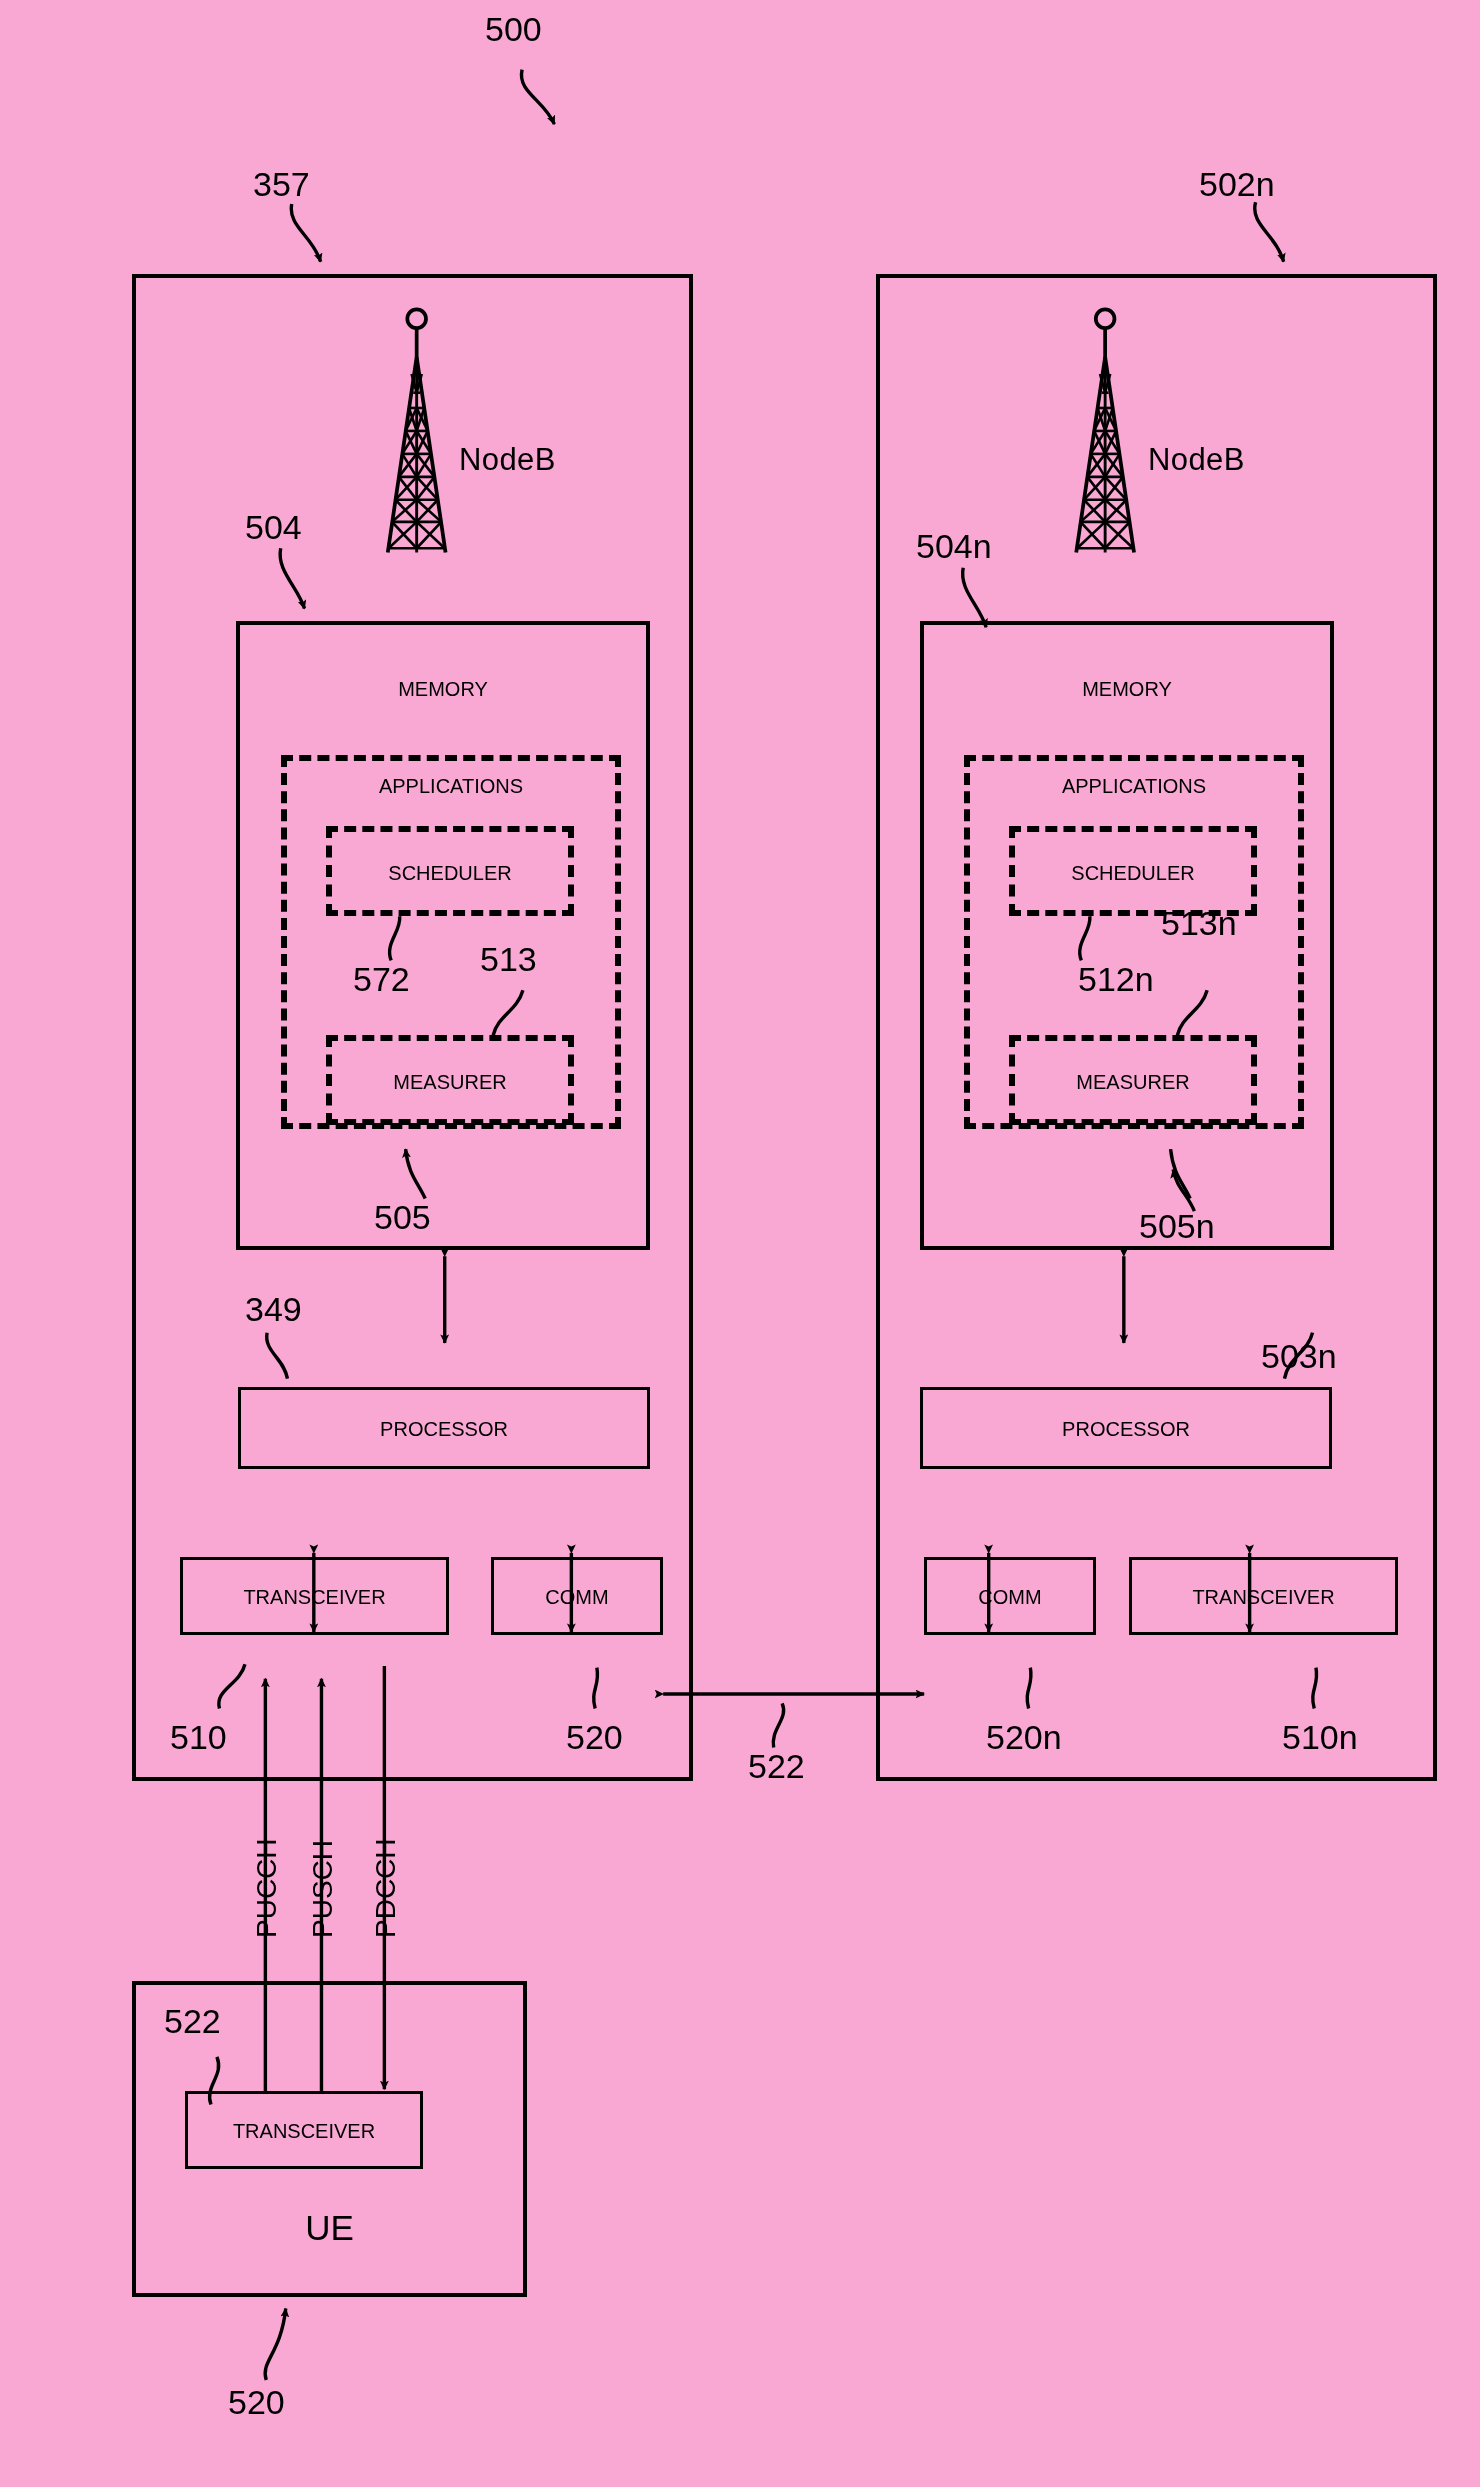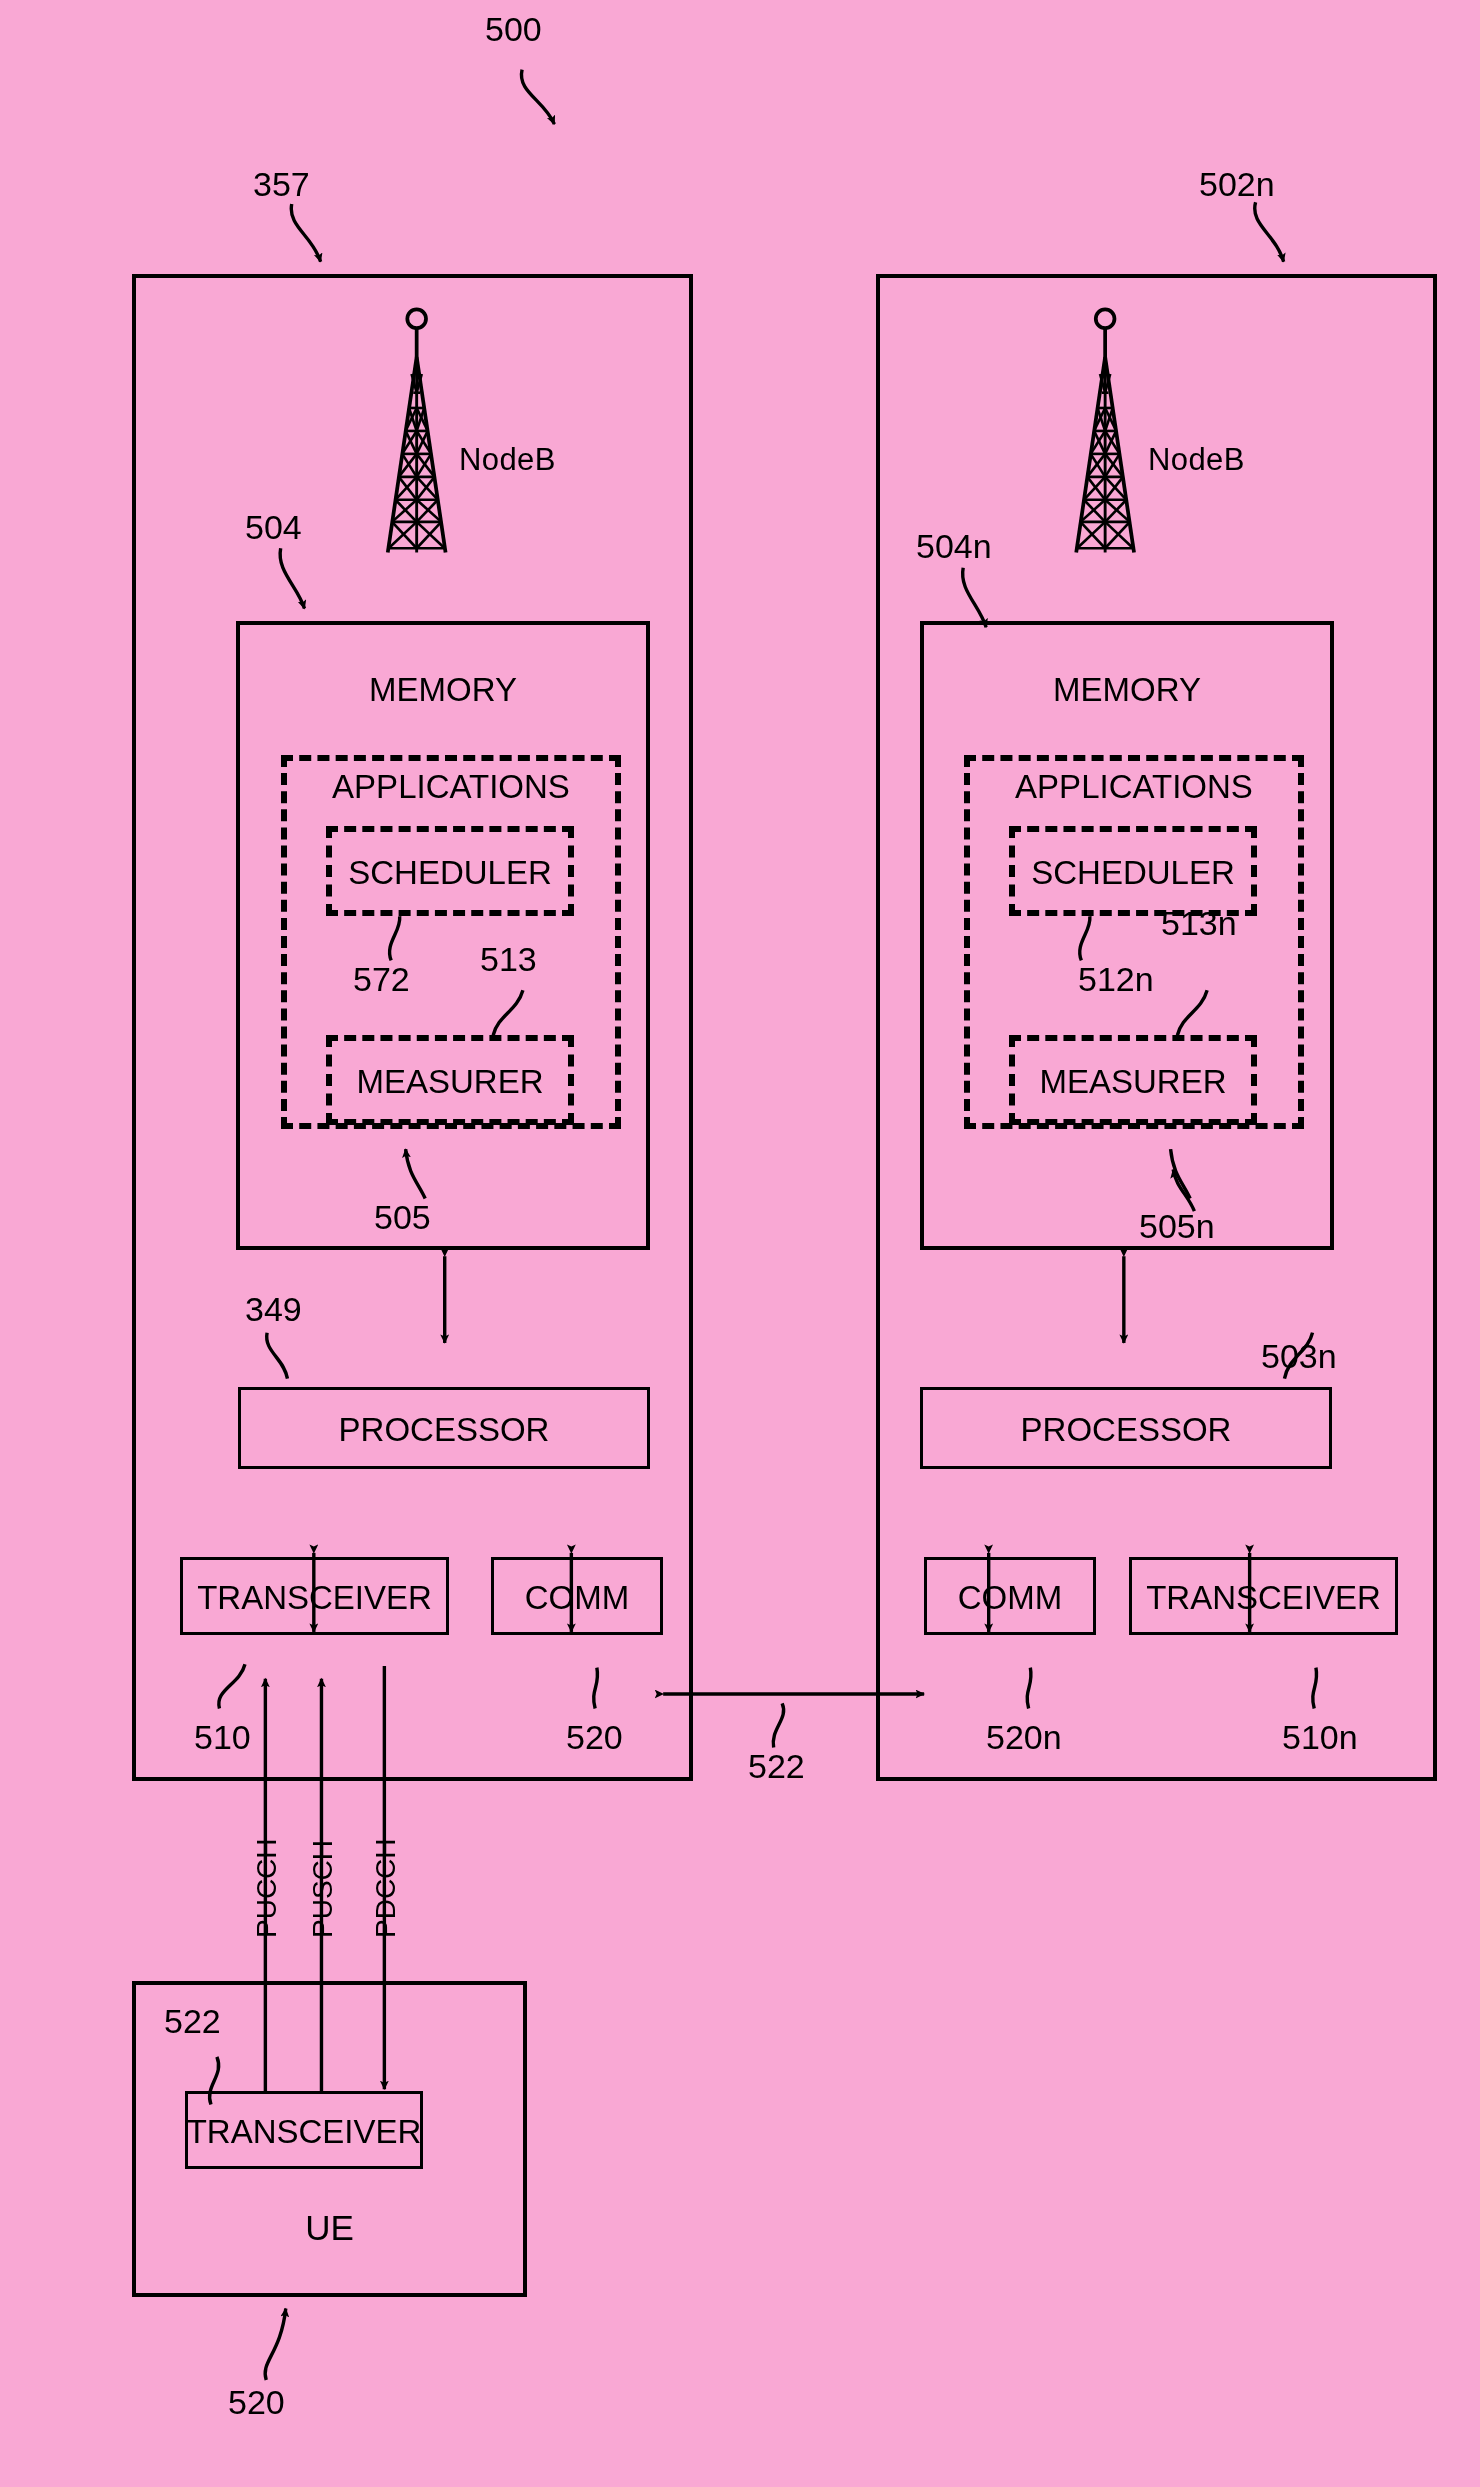--- a/index.html
+++ b/index.html
@@ -46,21 +46,21 @@
     position:absolute;
     font-size:34px;
     white-space:nowrap;
     line-height:1;
   }
   .boxlbl{
     position:absolute;
     display:flex;
     align-items:center;
     justify-content:center;
-    font-size:33px;
+    font-size:20px;
     white-space:nowrap;
     line-height:1;
   }
   .vert{
     position:absolute;
     font-size:28px;
     white-space:nowrap;
     transform:rotate(-90deg);
     transform-origin:left top;
     line-height:1;
@@ -307,21 +307,21 @@
   <div class="ref" style="left:480px;top:942px;">513</div>
 
   <div class="ref" style="left:374px;top:1200px;">505</div>
 
   <div class="box thin" style="left:238px;top:1387px;width:412px;height:82px;"></div>
   <div class="boxlbl" style="left:238px;top:1413px;width:412px;height:32px;">PROCESSOR</div>
   <div class="ref" style="left:245px;top:1292px;">349</div>
 
   <div class="box thin" style="left:180px;top:1557px;width:269px;height:78px;"></div>
   <div class="boxlbl" style="left:180px;top:1581px;width:269px;height:32px;">TRANSCEIVER</div>
-  <div class="ref" style="left:170px;top:1720px;margin-left:24px;">510</div>
+  <div class="ref" style="left:170px;top:1720px;">510</div>
 
   <div class="box thin" style="left:491px;top:1557px;width:172px;height:78px;"></div>
   <div class="boxlbl" style="left:491px;top:1581px;width:172px;height:32px;">COMM</div>
   <div class="ref" style="left:566px;top:1720px;">520</div>
 
   <div class="box" style="left:876px;top:274px;width:561px;height:1507px;"></div>
   <div class="ref" style="left:1199px;top:167px;">502n</div>
   <div class="lbl" style="left:1148px;top:444px;font-size:31px;">NodeB</div>
 
   <div class="box" style="left:920px;top:621px;width:414px;height:629px;"></div>

